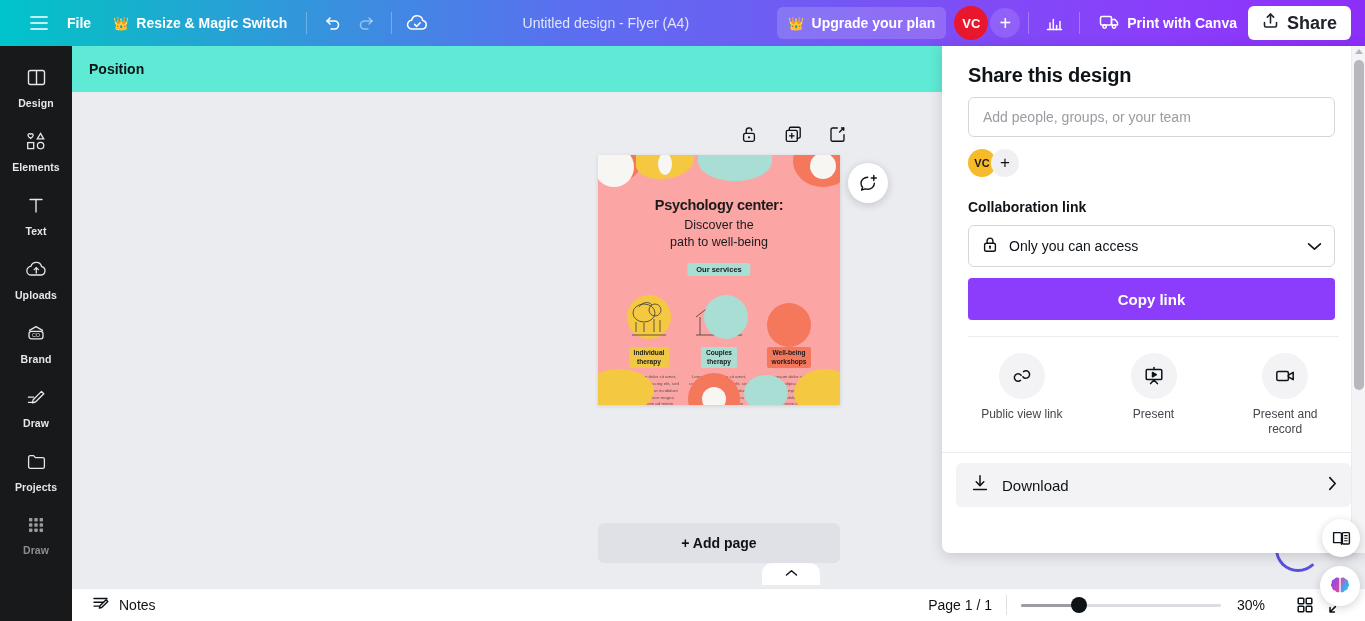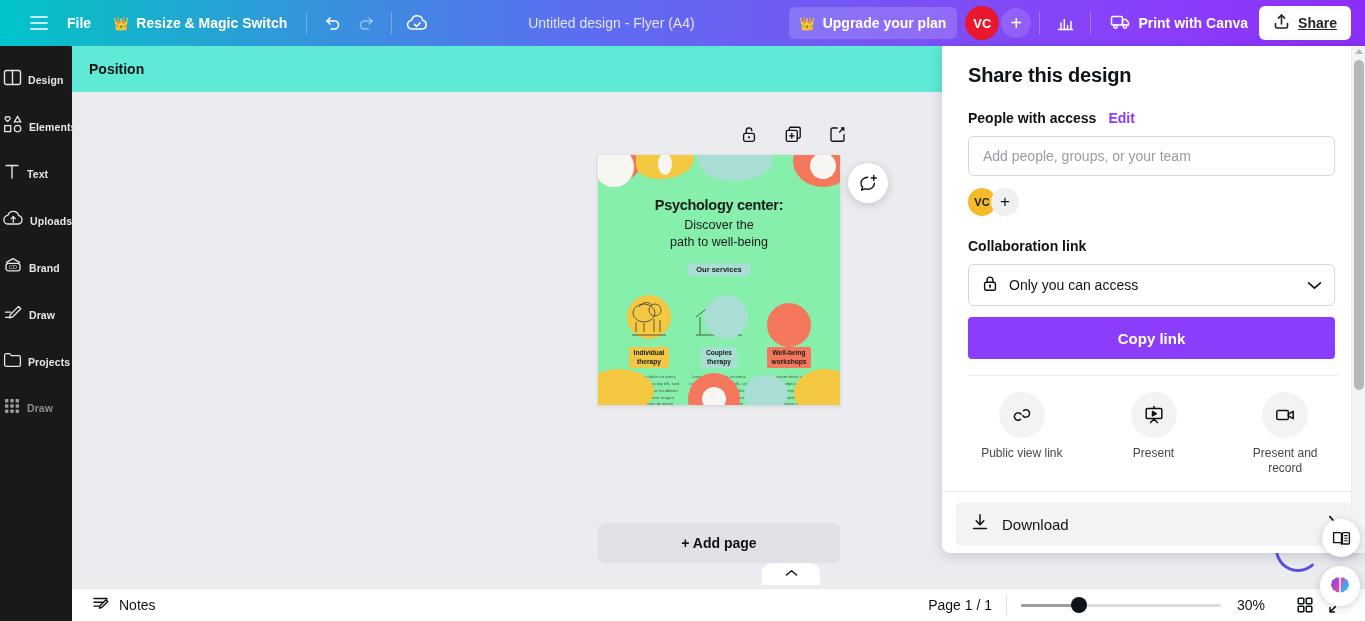--- a/index.html
+++ b/index.html
@@ -43,36 +43,35 @@
     display: flex; align-items: center; justify-content: center;
     cursor: pointer; border: 2px solid rgba(255,255,255,.0);
   }
   .plus-top {
     width: 30px; height: 30px; border-radius: 50%;
     background: rgba(255,255,255,.13); color: #fff;
     display: flex; align-items: center; justify-content: center;
     font-size: 20px; font-weight: 300; cursor: pointer; margin-left: 2px;
   }
   .share-btn {
-    background: #fff; color: #21242b; font-size: 14px; font-weight: 700;
+    background: #fff; color: #21242b; font-size: 18px; font-weight: 700;
     height: 34px; padding: 0 14px; border-radius: 6px;
     display: flex; align-items: center; gap: 8px; cursor: pointer;
     margin-right: 14px;
-    text-decoration: underline;
   }
 
   
   .sidebar {
     position: absolute; top: 46px; left: 0; width: 72px; height: 575px;
     background: #18191b; display: flex; flex-direction: column;
     align-items: center; padding-top: 12px; z-index: 30;
   }
   .sb-item {
     width: 68px; padding: 9px 0 7px; border-radius: 8px;
-    display: flex; align-items: center; gap: 5px;
+    display: flex; flex-direction: column; align-items: center; gap: 5px;
     cursor: pointer; margin-bottom: 6px;
   }
   .sb-label { color: #e5e7ea; font-size: 10.5px; font-weight: 600; letter-spacing: .1px; }
   .sb-item.dim .sb-label { color: #8b8d91; }
 
   
   .posbar {
     position: absolute; top: 46px; left: 72px; width: 1293px; height: 47px;
     background: #5eead4; border-bottom: 1px solid #e8e9ec;
     display: flex; align-items: center; z-index: 20;
@@ -85,21 +84,21 @@
     background: #ebecf0; overflow: hidden;
   }
   .page-tools {
     position: absolute; top: 30px; left: 666px; display: flex; gap: 22px;
   }
   .ptool { width: 22px; height: 22px; cursor: pointer; display:flex; align-items:center; justify-content:center; }
 
   
   .flyer {
     position: absolute; top: 62px; left: 526px; width: 242px; height: 250px;
-    background: #86efac; overflow: hidden; box-shadow: 0 1px 4px rgba(0,0,0,.13);
+    background: #fca5a5; overflow: hidden; box-shadow: 0 1px 4px rgba(0,0,0,.13);
   }
   .fl-blob { position: absolute; border-radius: 50%; }
   .fl-title {
     position: absolute; top: 42px; left: 0; width: 100%; text-align: center;
     font-size: 14.5px; font-weight: 800; color: #1b1b1b; letter-spacing: -.3px;
   }
   .fl-sub {
     position: absolute; top: 62px; left: 0; width: 100%; text-align: center;
     font-size: 12.5px; font-weight: 400; color: #1b1b1b; line-height: 1.35;
   }
@@ -604,24 +603,20 @@
           <path d="M7.4 10.6 2 16M2 16h4.4M2 16v-4.4"></path>
         </svg>
       </div>
     </div>
   </div>
 
   <div class="share-panel">
     <div class="sp-inner">
       <div class="sp-title">Share this design</div>
 
-      <div class="sp-row">
-        <span class="sp-sublabel">People with access</span>
-        <span class="sp-edit">Edit</span>
-      </div>
 
       <div class="sp-input">Add people, groups, or your team</div>
 
       <div class="sp-avatars">
         <div class="av-yellow">VC</div>
         <div class="av-plus">+</div>
       </div>
 
       <div class="sp-collab">Collaboration link</div>
 

